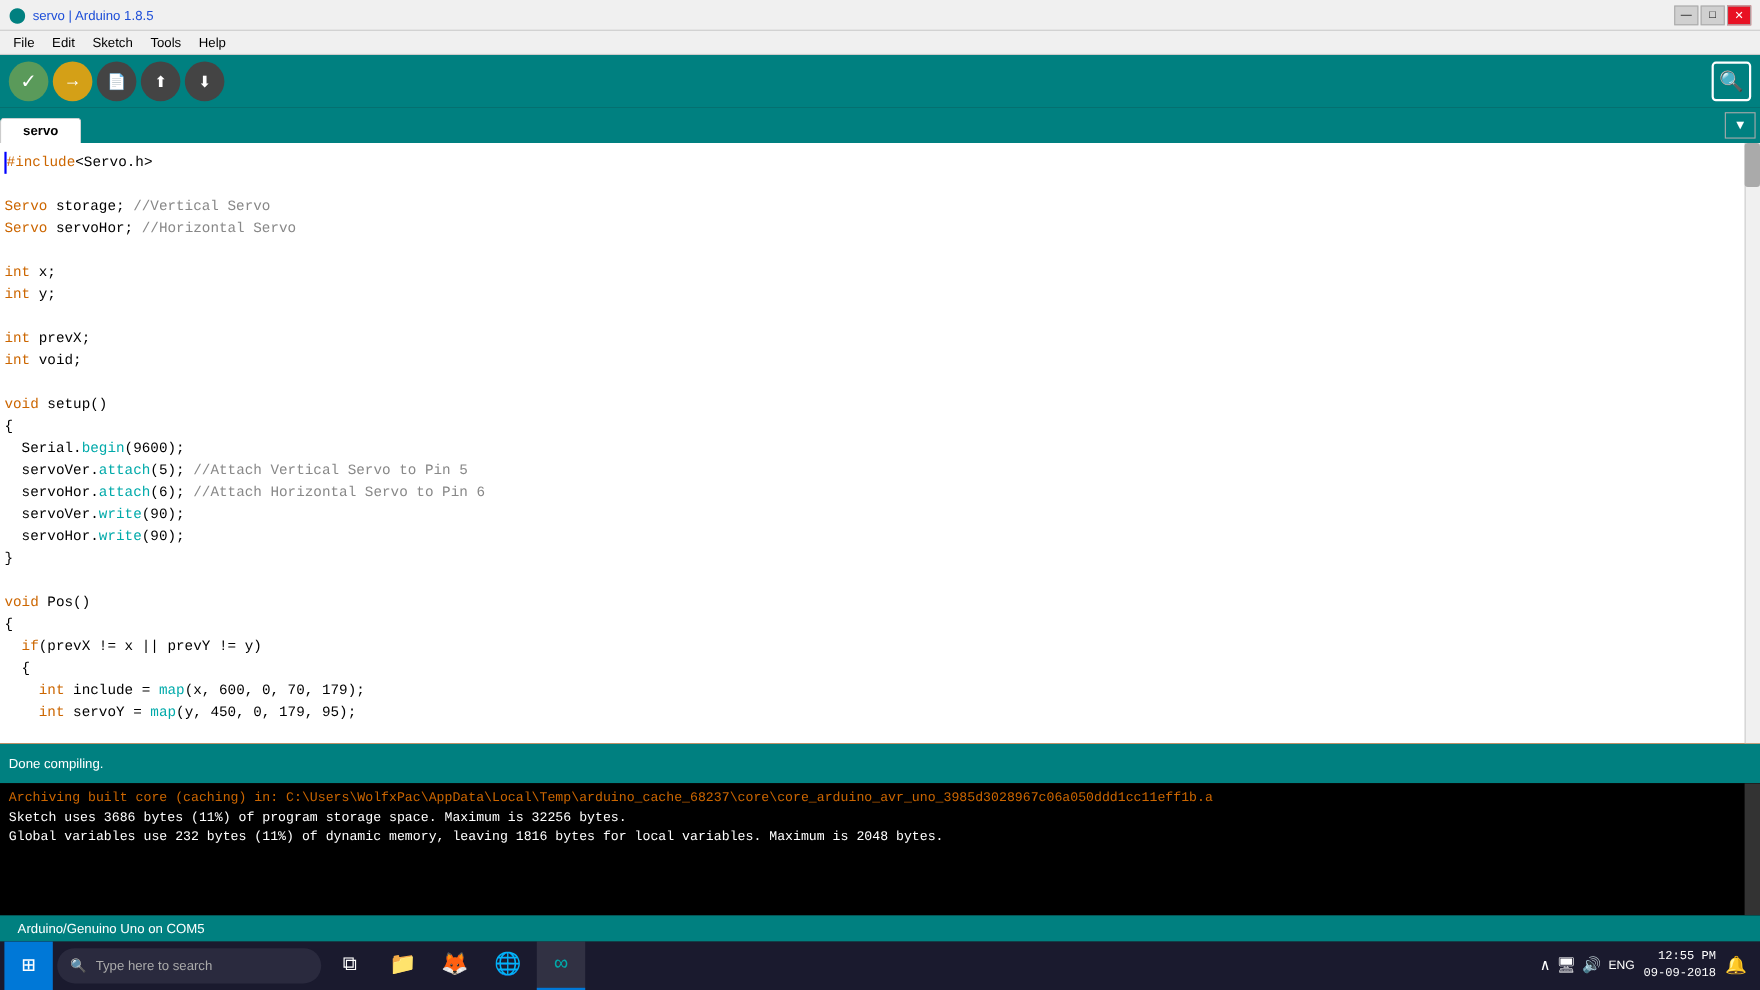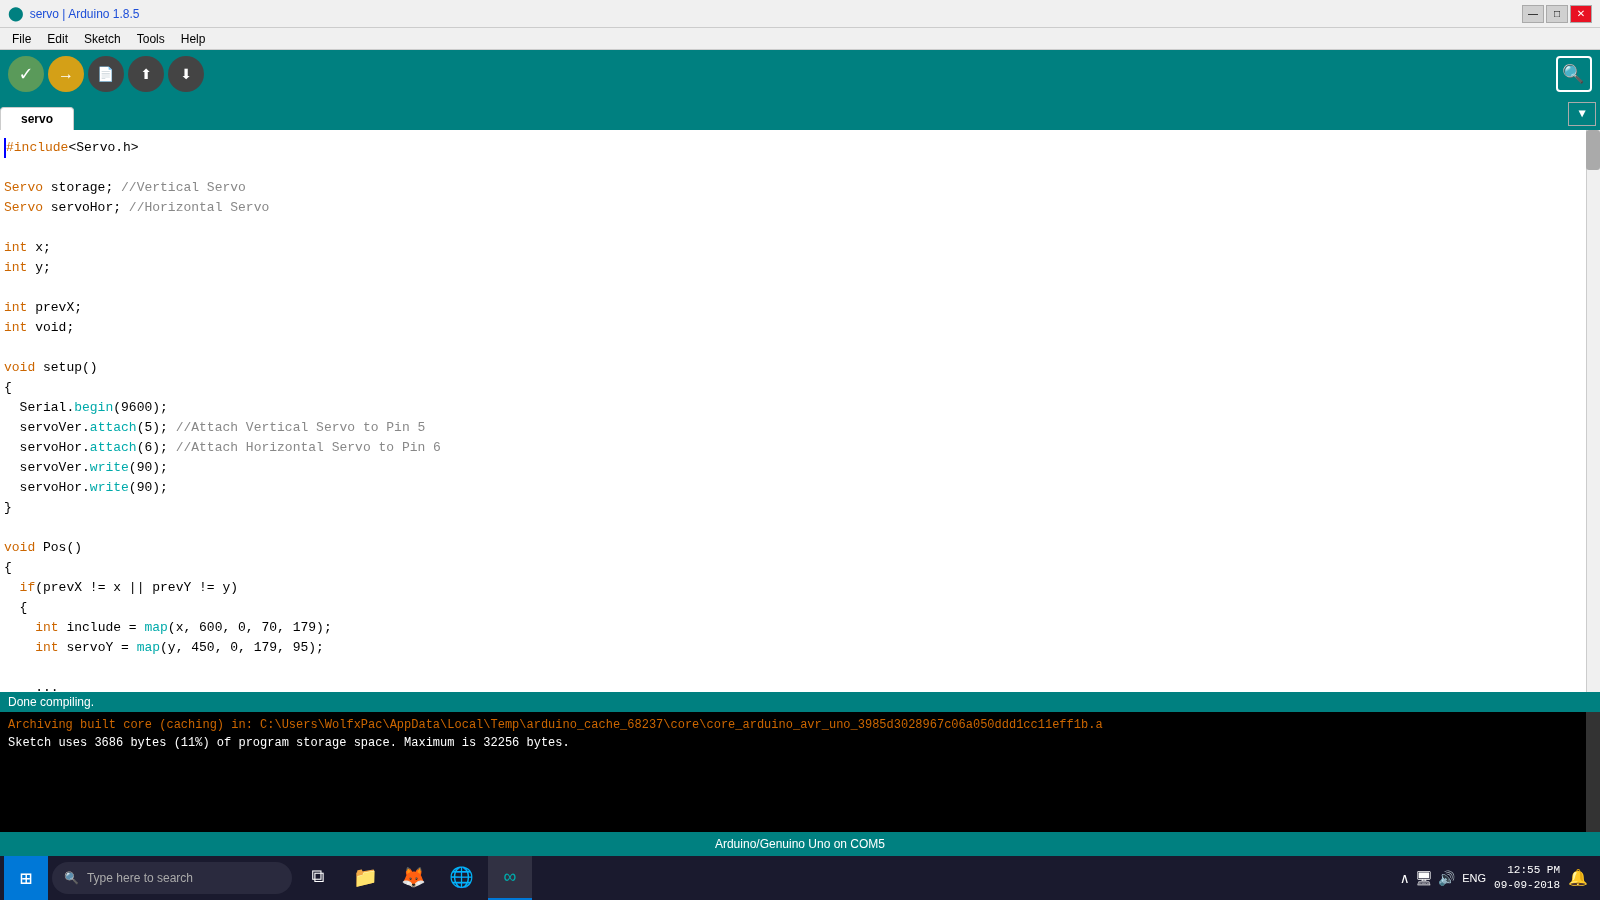--- a/index.html
+++ b/index.html
@@ -191,21 +191,21 @@
       right: 0;
       width: 14px;
       height: 40px;
       background: #aaa;
       border-radius: 3px;
     }
 
     
     #status-bar {
       background: #008080;
-      height: 20px;
+      height: 36px;
       display: flex;
       align-items: center;
       padding: 0 8px;
     }
     #status-text {
       font-family: Arial, sans-serif;
       font-size: 12px;
       color: #ffffff;
     }
 
@@ -231,21 +231,21 @@
       width: 14px;
       background: #333;
     }
 
     
     #board-info-bar {
       background: #008080;
       height: 24px;
       display: flex;
       align-items: center;
-      justify-content: center;
+      justify-content: flex-start;
       padding: 0 16px;
     }
     #board-info-text {
       font-family: Arial, sans-serif;
       font-size: 12px;
       color: #ffffff;
     }
 
     
     #taskbar {
@@ -474,20 +474,21 @@
   </div>
 </div>
 
 <div id="status-bar">
   <span id="status-text">Done compiling.</span>
 </div>
 
 <div id="console-area">
   <div class="console-orange">Archiving built core (caching) in: C:\Users\WolfxPac\AppData\Local\Temp\arduino_cache_68237\core\core_arduino_avr_uno_3985d3028967c06a050ddd1cc11eff1b.a</div>
   <div class="console-line">Sketch uses 3686 bytes (11%) of program storage space. Maximum is 32256 bytes.</div>
+  <div class="console-line">Global variables use 232 bytes (11%) of dynamic memory, leaving 1816 bytes for local variables. Maximum is 2048 bytes.</div>
   <div id="console-scrollbar"></div>
 </div>
 
 <div id="board-info-bar">
   <span id="board-info-text">Arduino/Genuino Uno on COM5</span>
 </div>
 
 <div id="taskbar">
   <div id="taskbar-start">
     <span style="color:white; font-size:20px;">⊞</span>

